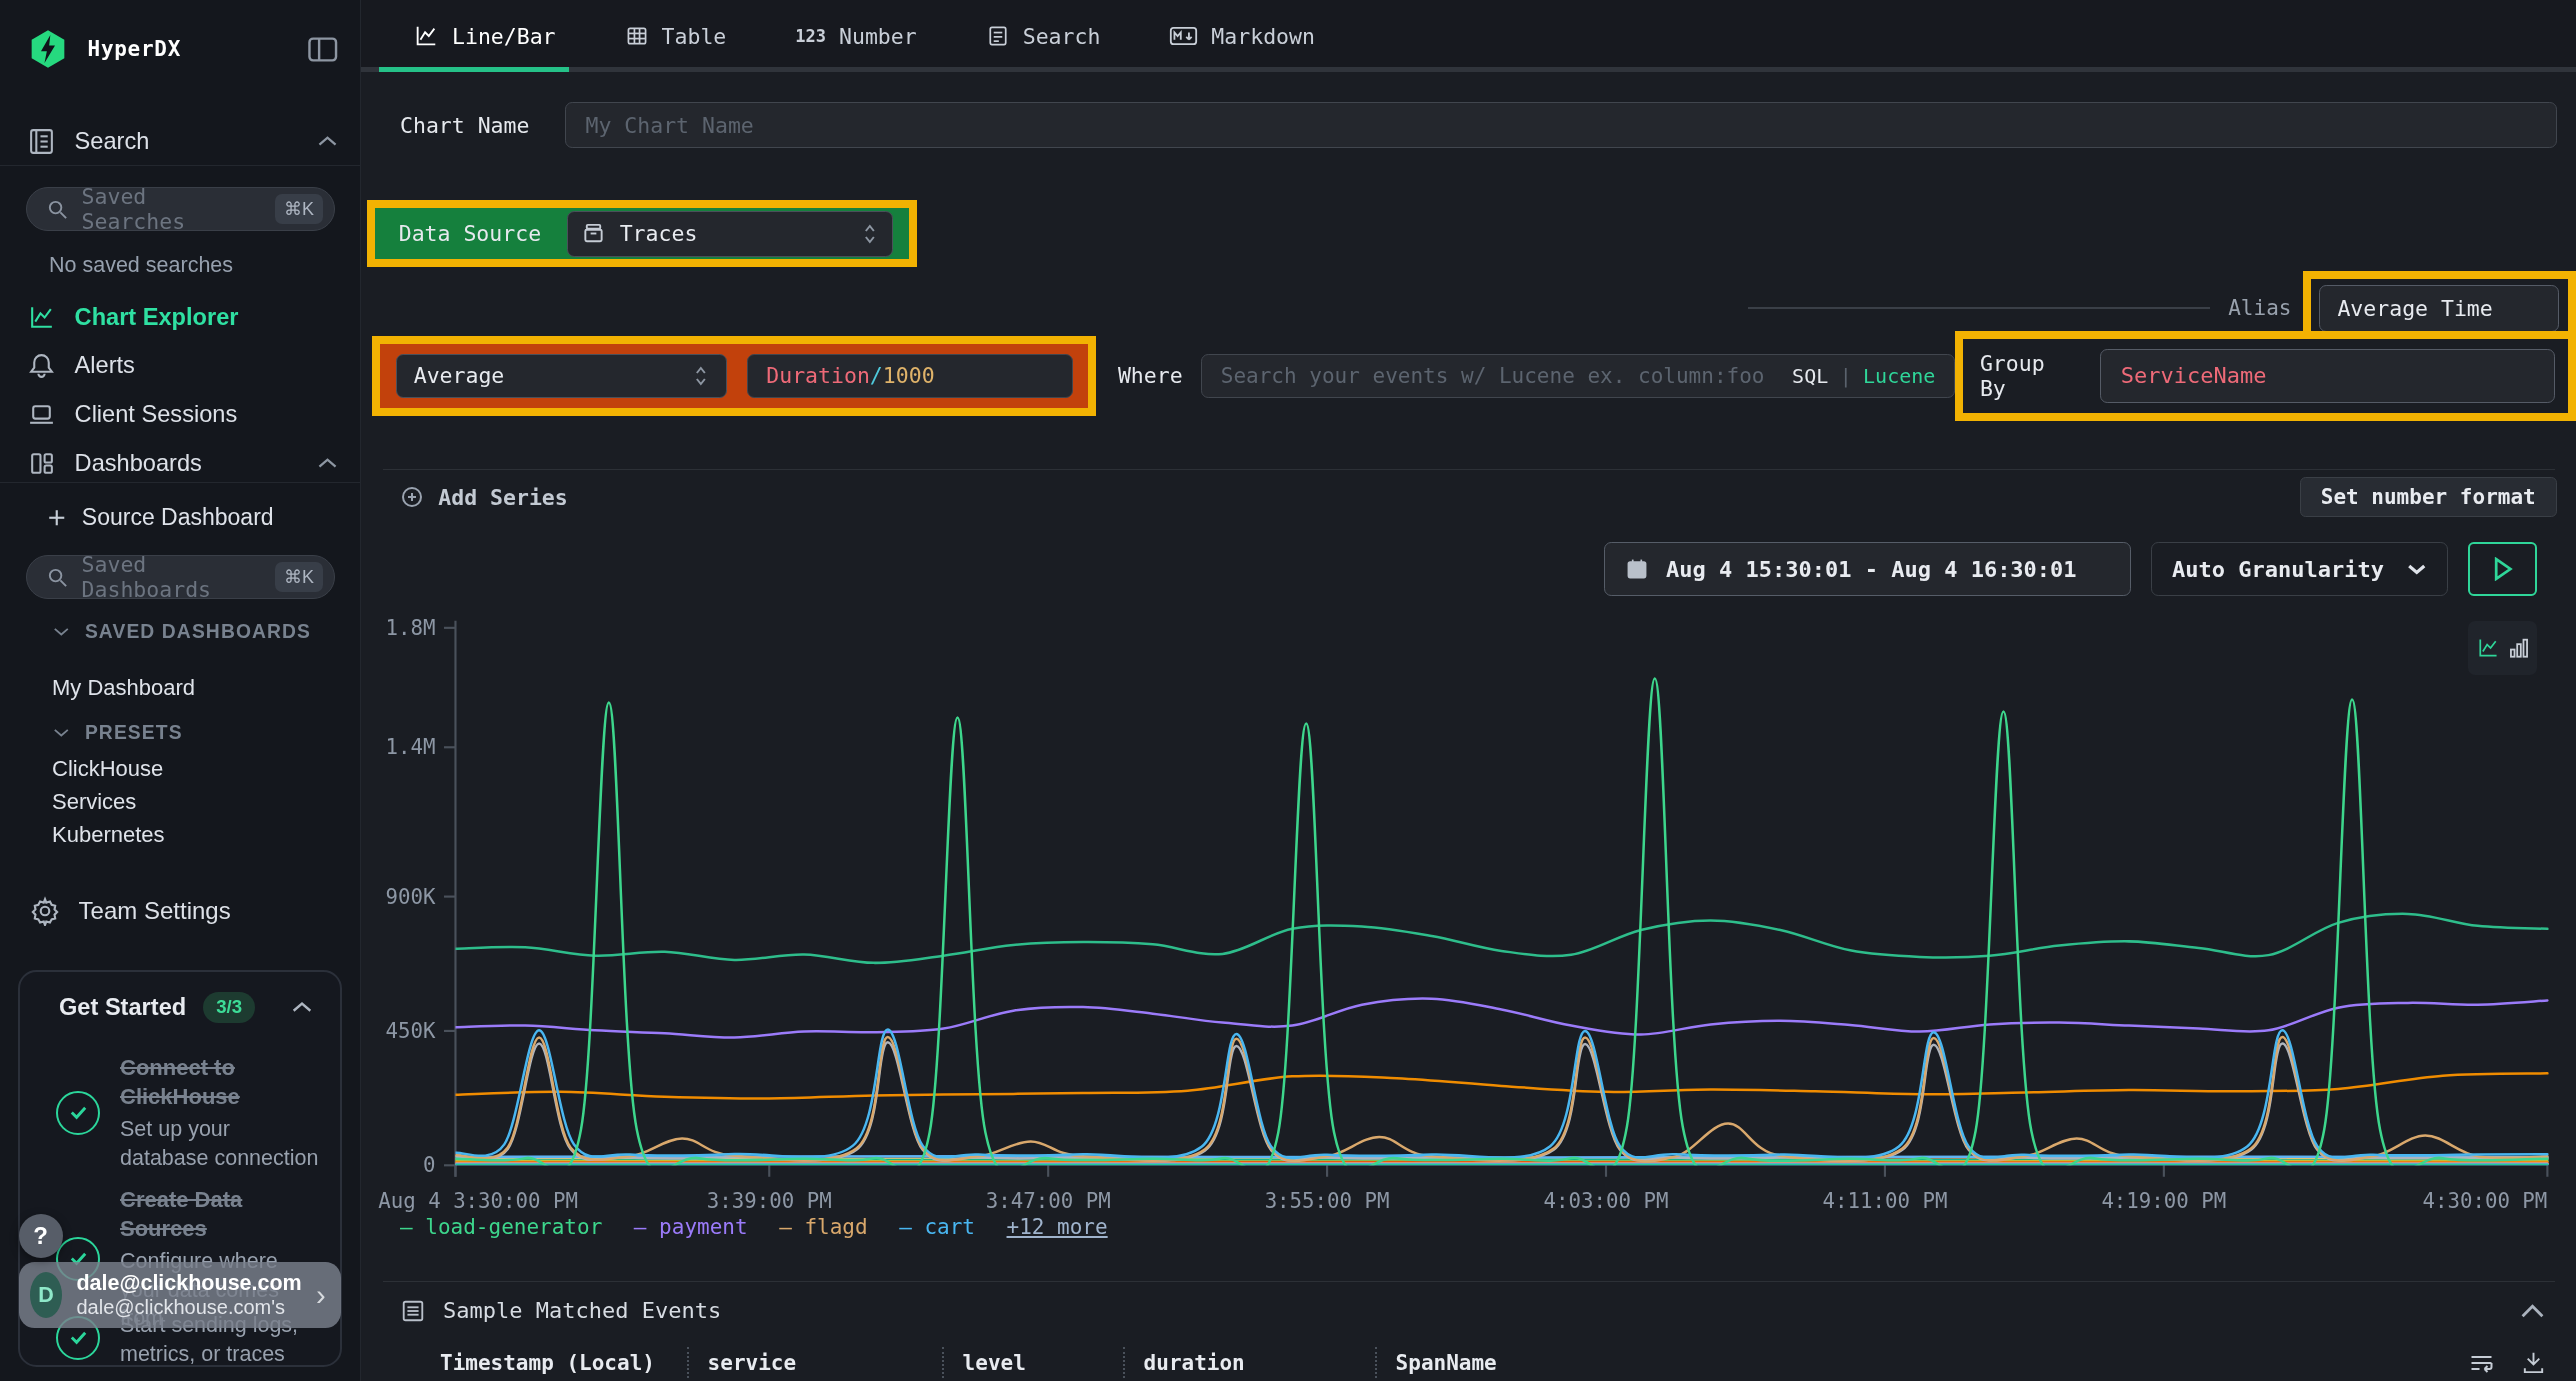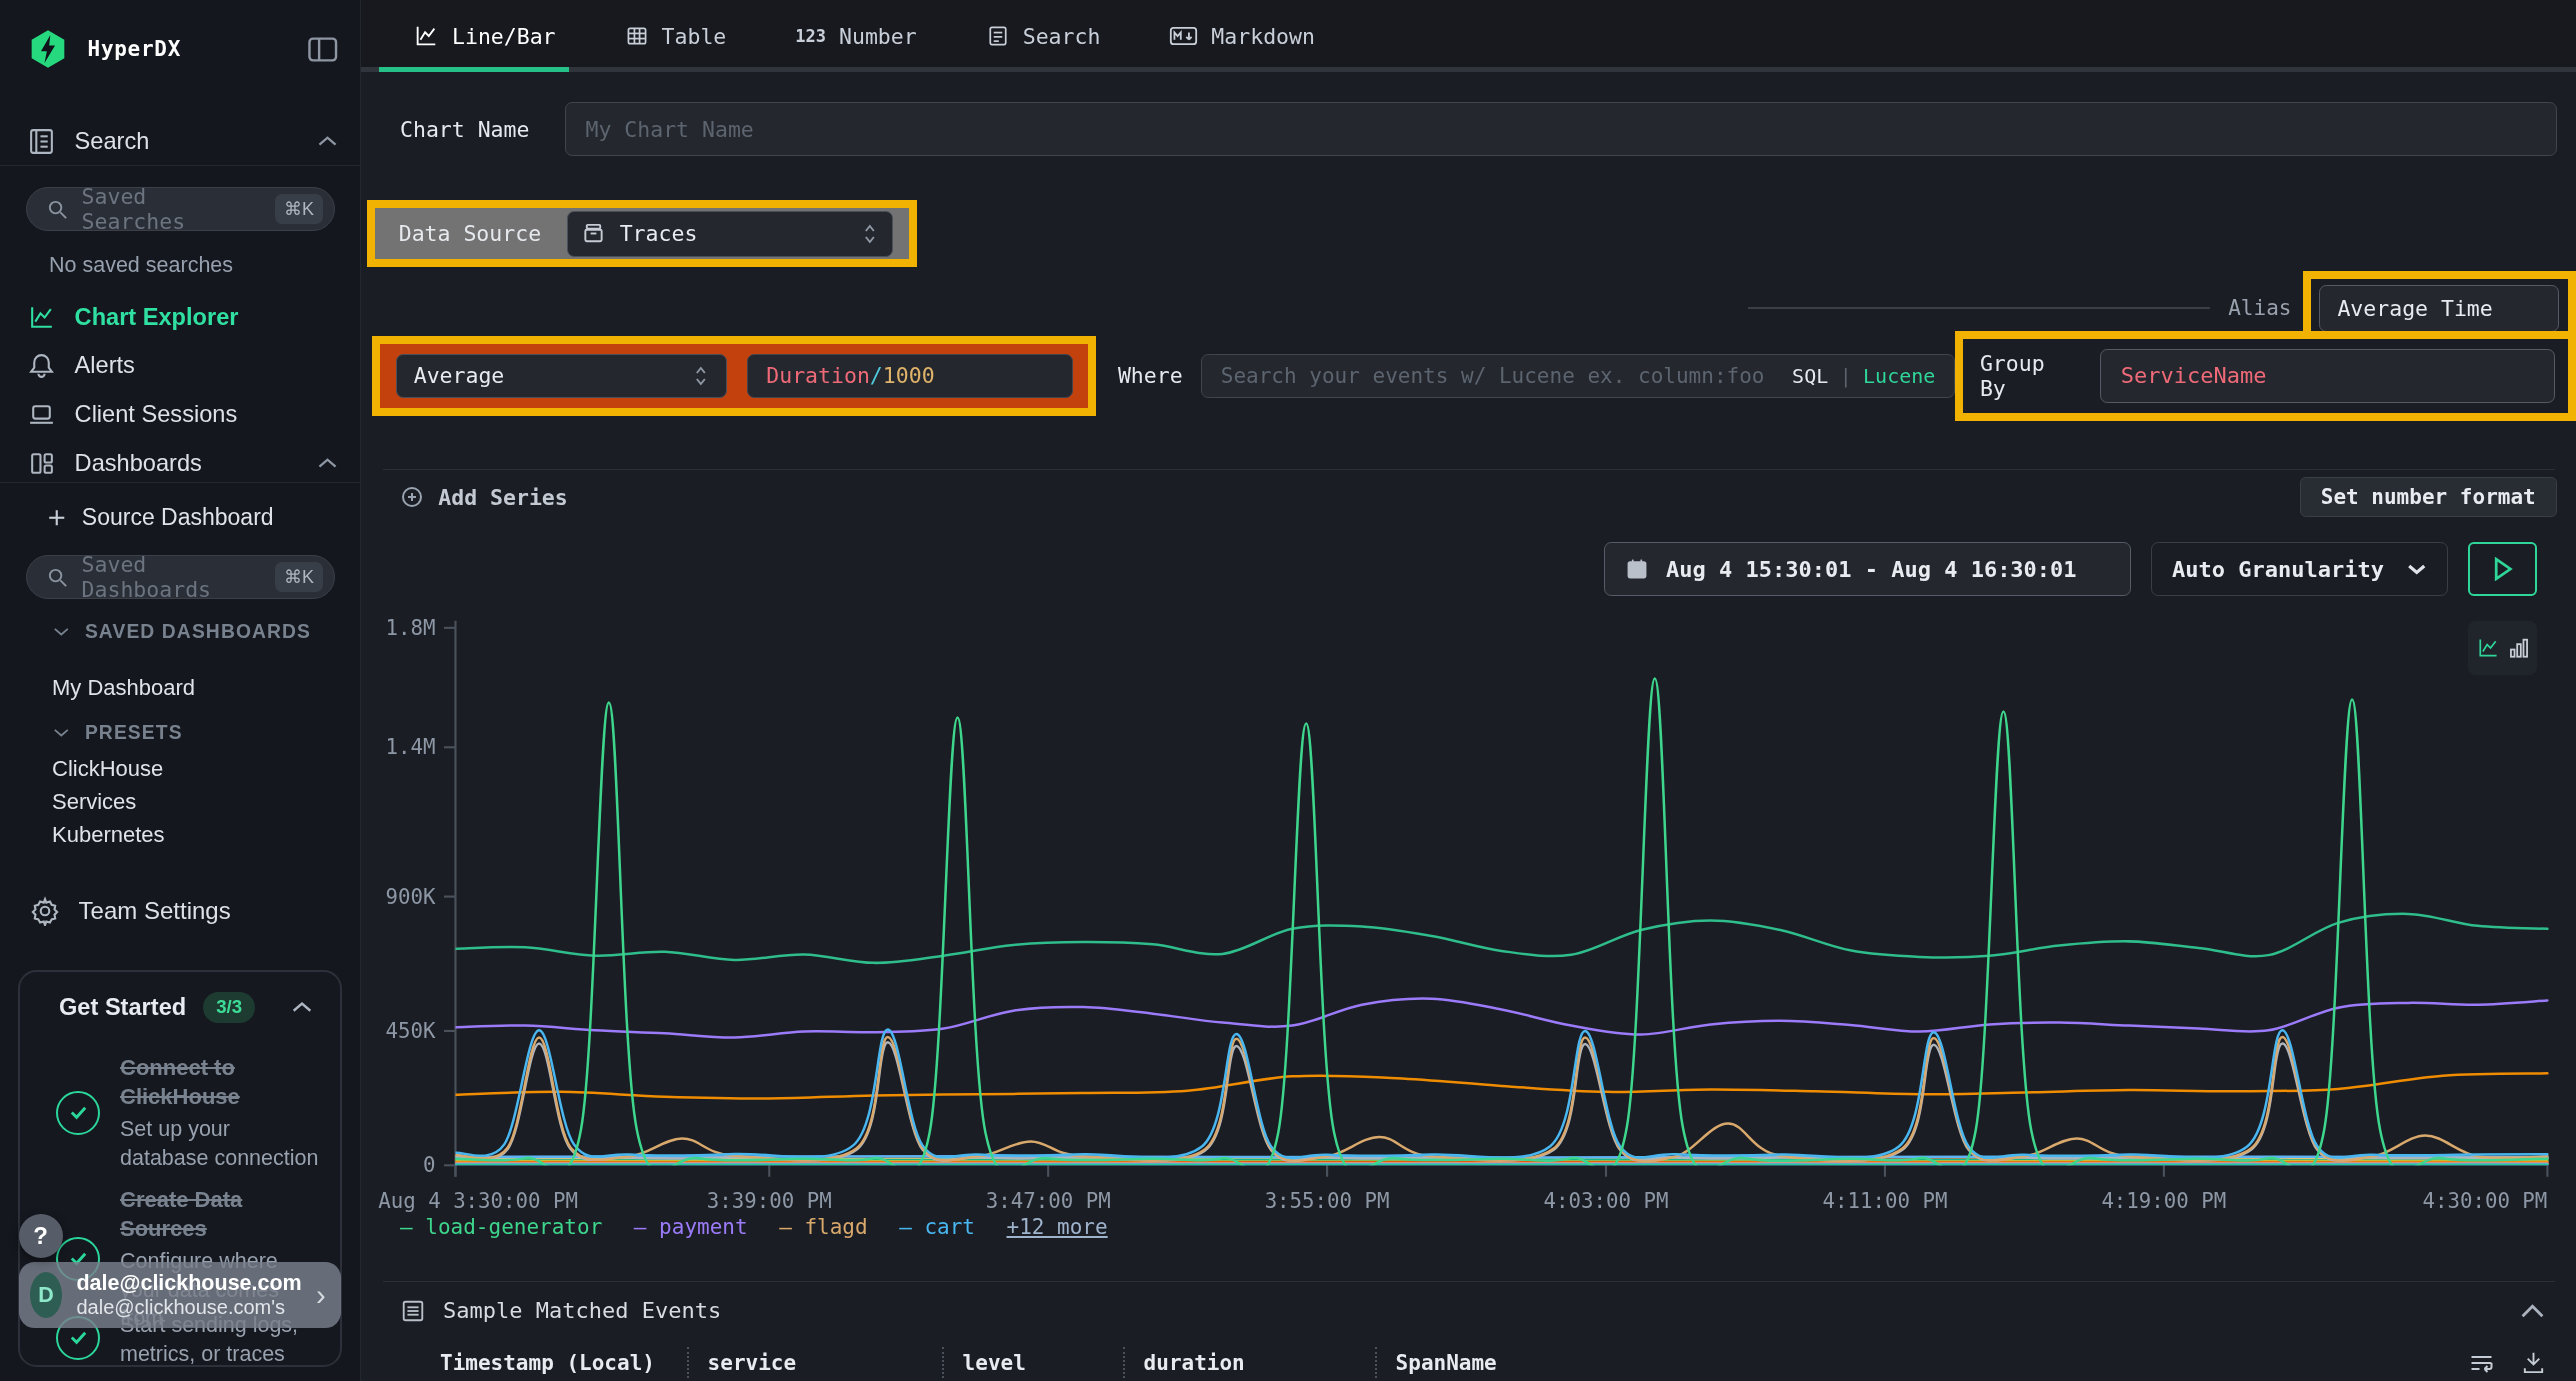--- a/index.html
+++ b/index.html
@@ -322,26 +322,26 @@
         </svg>
       <span>Markdown</span>
     </div>
     <div class="tabrail">
         <div class="tabrail-active"></div>
       </div>
   </div>
 
   <div class="abs mono" style="top:102px;left:39px;right:19.3px;display:flex;align-items:center;gap:21.5px">
     <span class="lab" style="width:143px">Chart Name</span>
-    <div class="input" style="flex:1;height:54px;padding:5px 20px">
+    <div class="input" style="flex:1;height:46px;padding:5px 20px">
       <span class="ph2 mono" style="font-size:21.5px">My Chart Name</span>
     </div>
   </div>
 
-  <div class="abs hl mono" style="top:200px;left:5.7px;width:550px;height:67px;display:flex;align-items:center;padding:0 15.7px 0 24px;gap:26px;background:#737373">
+  <div class="abs hl mono" style="top:200px;left:5.7px;width:550px;height:67px;display:flex;align-items:center;padding:0 15.7px 0 24px;gap:26px;background:#15803d">
     <span class="lab">Data Source</span>
     <div class="select" style="flex:1;height:46px;padding:0 14.3px;gap:14.3px">
       <svg width="23" height="23" viewBox="0 0 24 24" fill="none" stroke="#c5ccd5" stroke-width="2">
           <rect x="5" y="3" width="14" height="4" rx="1"></rect>
           <rect x="3.5" y="8" width="17" height="12" rx="1.5"></rect>
           <line x1="9" y1="12" x2="15" y2="12"></line>
         </svg>
       <span class="mono" style="font-size:21.5px">Traces</span>
       <span class="updown">
           <svg width="15.7" height="24" viewBox="0 0 14 24" fill="none" stroke="#8d96a2" stroke-width="2">

